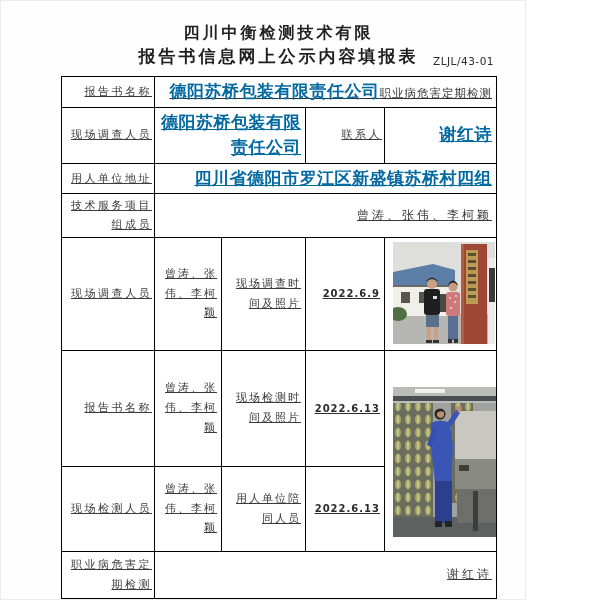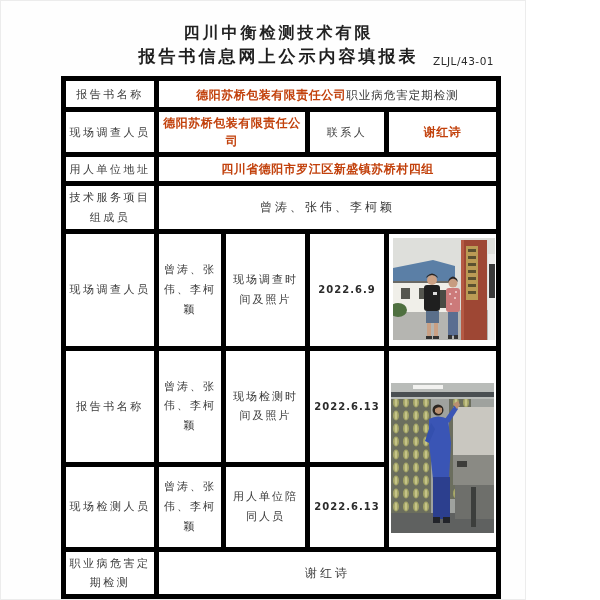--- a/index.html
+++ b/index.html
@@ -33,38 +33,39 @@
     font-weight: 400; font-size: 10.5px; letter-spacing: 0.5px;
     color: #2a2a2a;
   }
   table.form {
     position: absolute; left: 61px; top: 76px;
     width: 435px;
     border-collapse: collapse; table-layout: fixed;
     background: #fff;
   }
   td {
-    border: 5px solid #000000;
-    text-align: center; vertical-align: middle;
+    border: 1px solid #000000;
+    text-align: right; vertical-align: middle;
     padding: 2px 4px;
     overflow: hidden;
+    text-decoration: underline;
   }
   .c1 { width: 93px; } .c2 { width: 67px; } .c3 { width: 84px; }
   .c4 { width: 79px; } .c5 { width: 112px; }
   tr.r1 { height: 28px; } tr.r2 { height: 35px; } tr.r3 { height: 29px; }
   tr.r4 { height: 37px; } tr.r5 { height: 112px; } tr.r6 { height: 116px; }
   tr.r7 { height: 85px; } tr.r8 { height: 47px; }
   .lbl {
     font-size: 11px; letter-spacing: 2.5px; color: #3c3c3c;
     line-height: 1.75; padding: 2px 2px;
   }
   .boldval {
     font-family: "DejaVu Sans", "Liberation Sans", sans-serif;
-    font-weight: 700; font-size: 12px; letter-spacing: 0.5px;
-    color: #c2410c; line-height: 1.5;
+    font-weight: 700; font-size: 17px; letter-spacing: 0.5px;
+    color: #0369a1; line-height: 1.5;
   }
   .regval { font-size: 11.5px; letter-spacing: 1px; color: #3a3a3a; margin-top: 36px; }
   .mixval { line-height: 1.4; white-space: nowrap; }
   .names { font-size: 11px; letter-spacing: 2px; color: #3a3a3a; line-height: 1.8; padding: 2px 4px; }
   .team  { font-size: 12px; letter-spacing: 3px; color: #3a3a3a; }
   .dateval {
     font-family: "DejaVu Sans", "Liberation Sans", sans-serif;
     font-weight: 700; font-size: 10px; letter-spacing: 1px;
     color: #2b2b2b; white-space: nowrap;
   }

